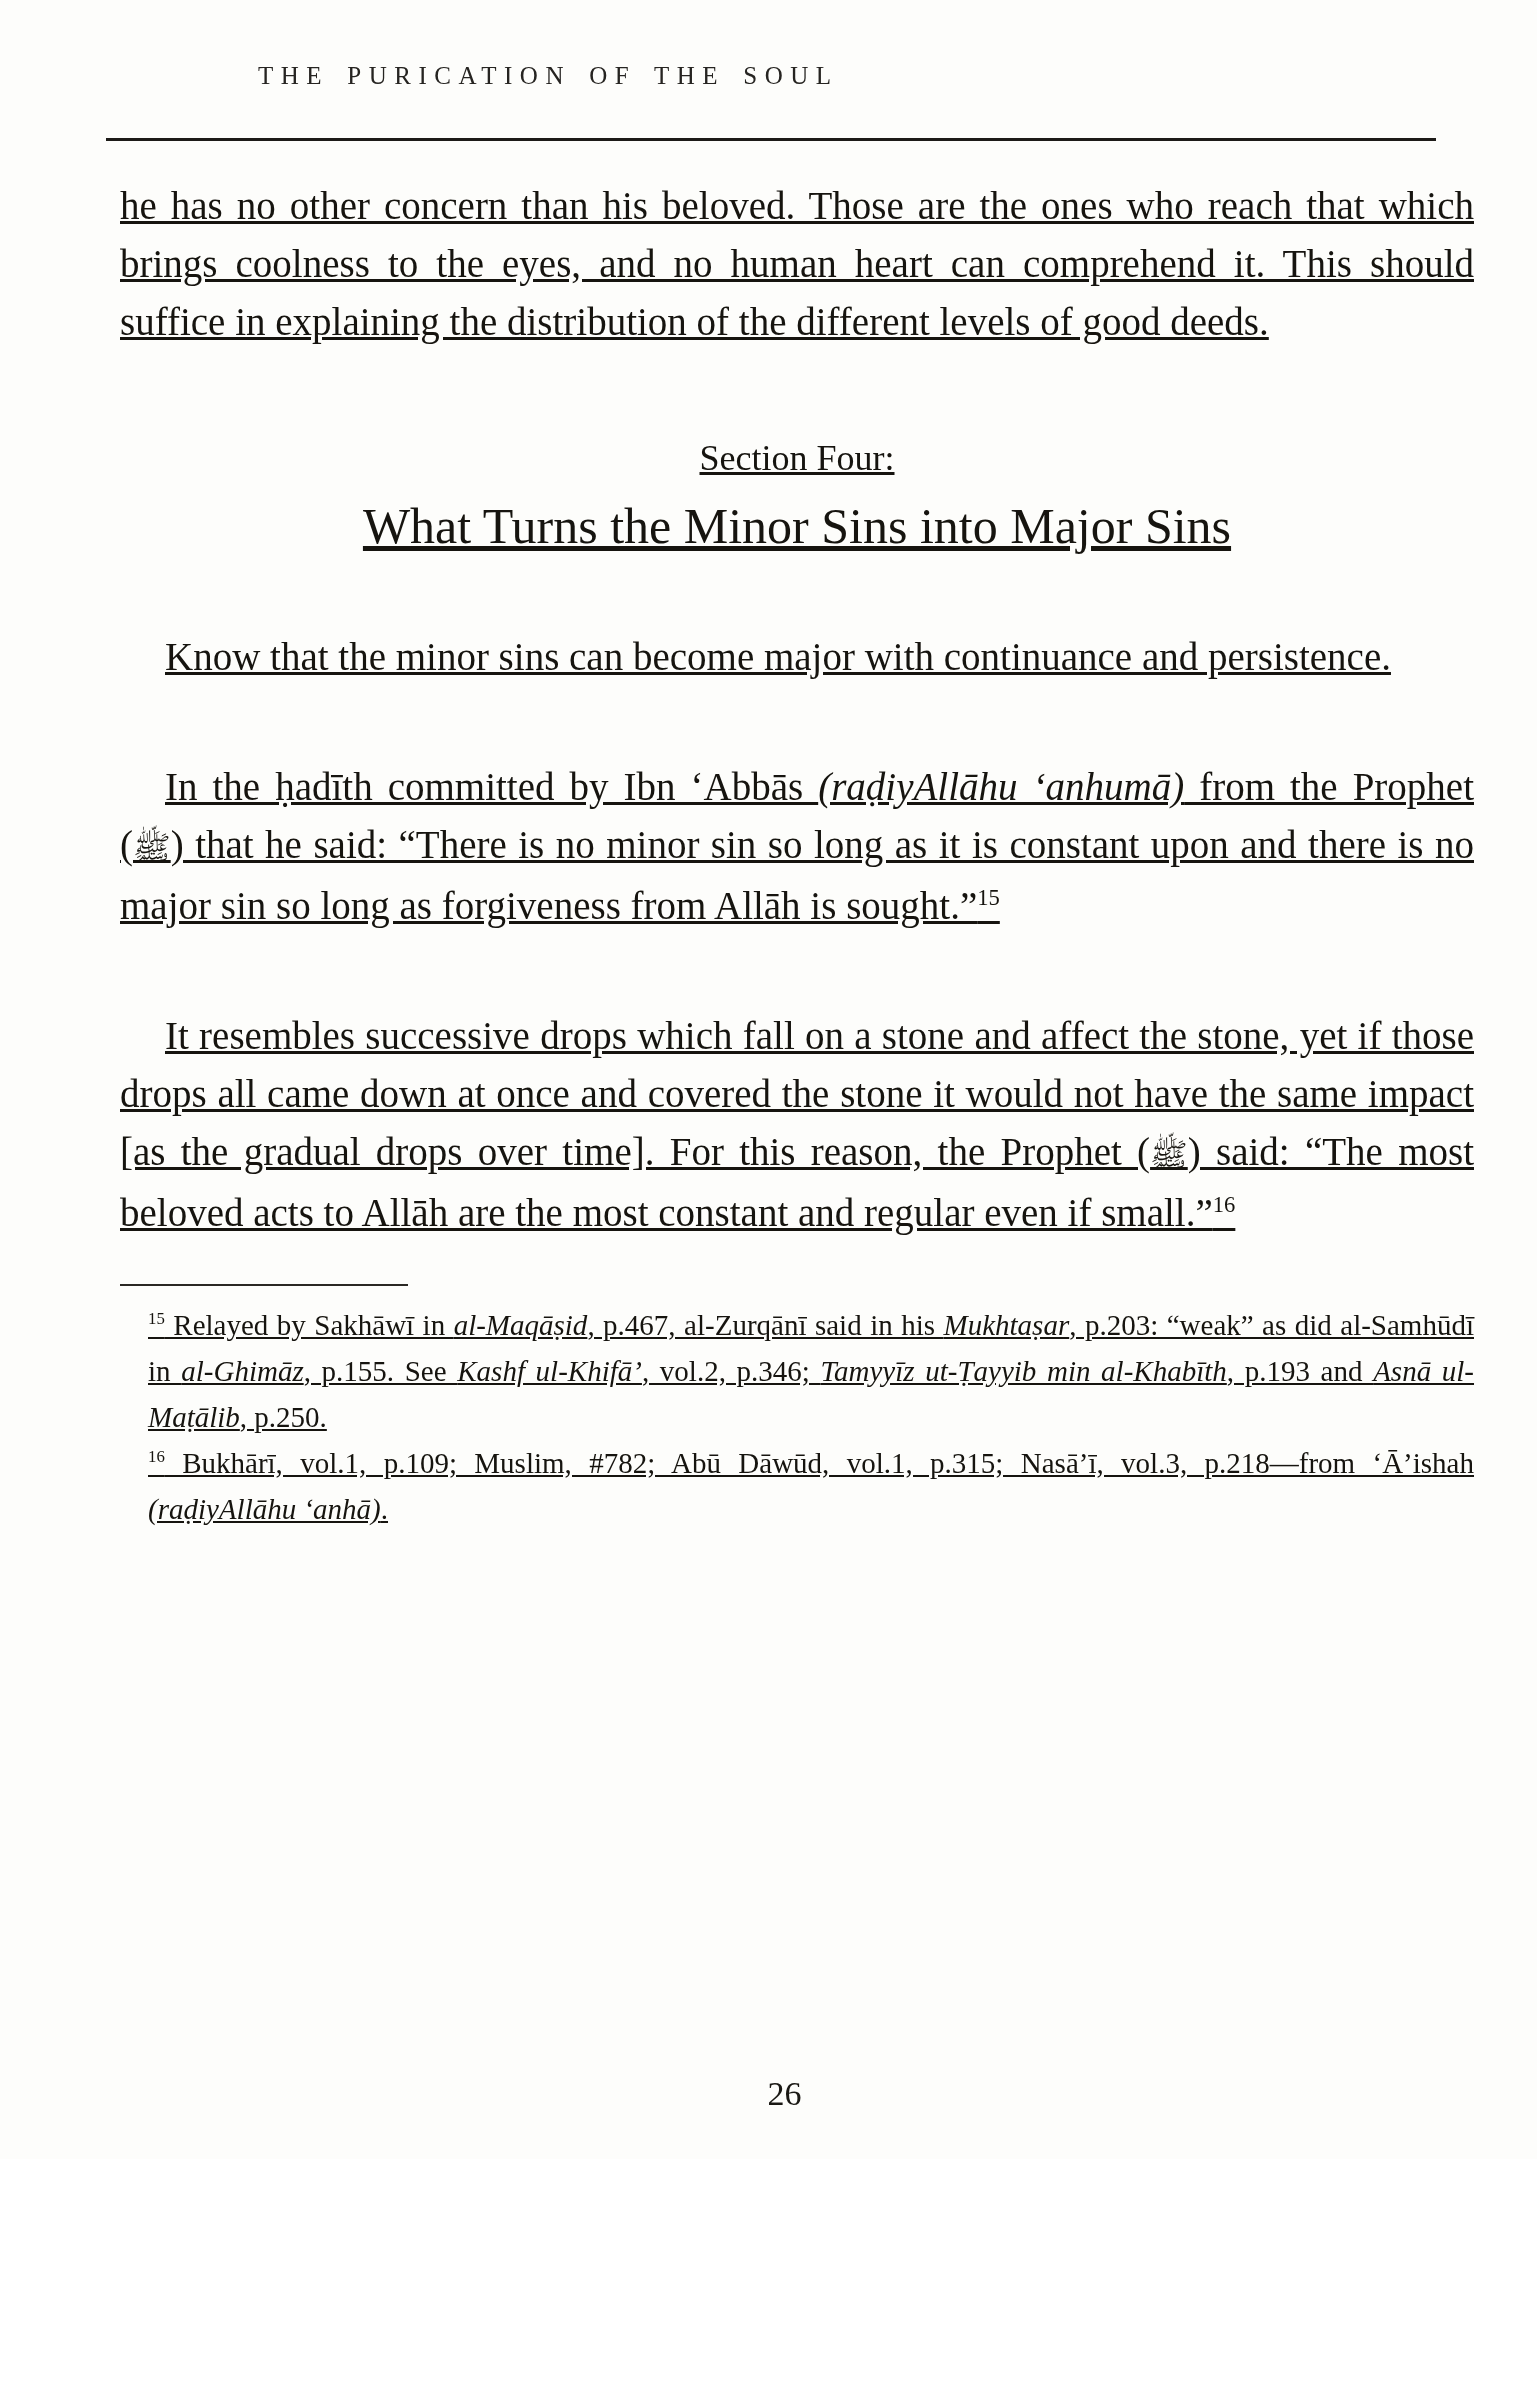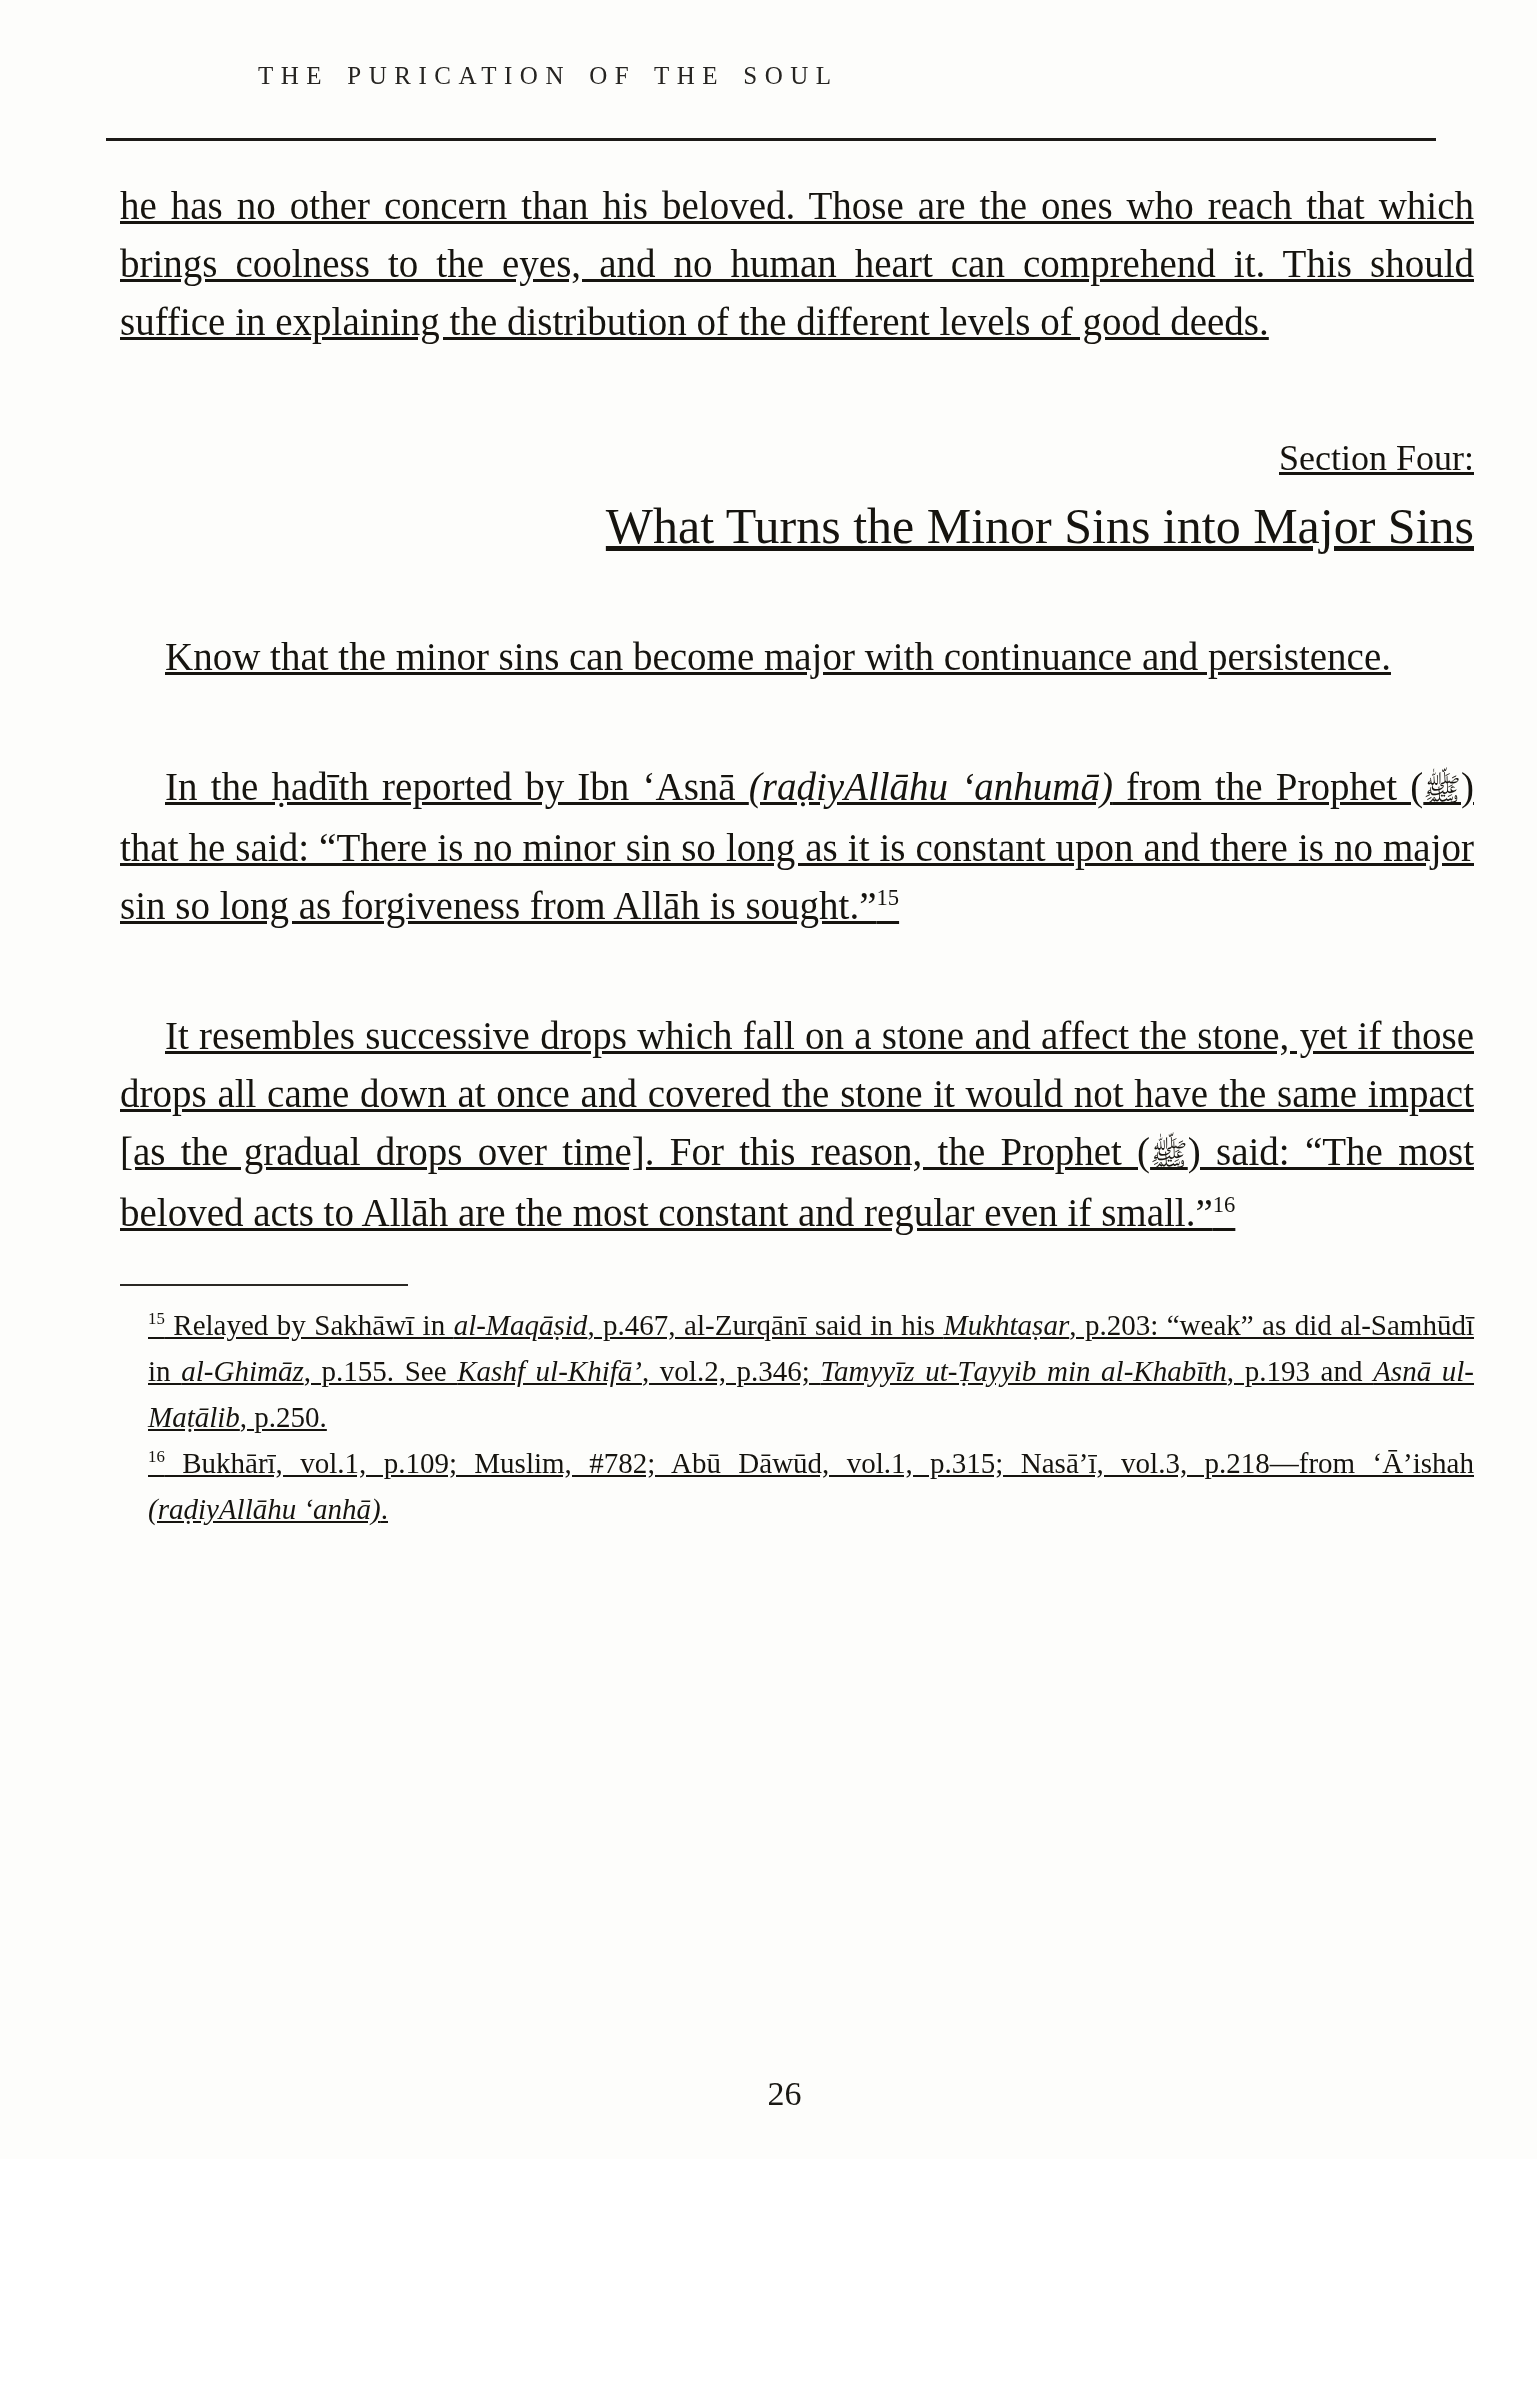--- a/index.html
+++ b/index.html
@@ -23,21 +23,21 @@
   }
   .head-rule {
     border:none;
     border-top:3px solid #1d1b18;
     width:1330px;
     margin:48px 0 0 -14px;
   }
   main { font-size:39px; line-height:58px; text-align:justify;text-decoration:underline; }
   .para { margin:0; }
   .opening { margin-top:36px; }
-  .section-head { text-align:right; margin-top:86px; line-height:1.2; }
+  .section-head { text-align:center; margin-top:86px; line-height:1.2; }
   .kicker { font-size:36px; }
   .title { font-size:50px; margin-top:16px; }
   .paras .para { margin-top:72px; }
   .ind { text-indent:45px; }
   .it { font-style:italic; }
   .glyph { font-size:0.8em; letter-spacing:0; }
   sup.fnref { font-size:0.58em; line-height:0; }
   .fn-rule {
     border:none;
     border-top:2px solid #2a2824;
@@ -75,21 +75,21 @@
 
     <p class="para opening"><span>he has no other concern than his beloved. Those are the ones who reach that which brings coolness to the eyes, and no human heart can comprehend it. This should suffice in explaining the distribution of the different levels of good deeds.</span></p>
 
     <div class="section-head">
       <div class="kicker">Section Four:</div>
       <div class="title">What Turns the Minor Sins into Major Sins</div>
     </div>
 
     <div class="paras">
         <p class="para ind"><span>Know that the minor sins can become major with continuance and persistence.</span></p>
-        <p class="para ind"><span>In the ḥadīth reported by Ibn ‘Asnā </span><span class="it">(raḍiyAllāhu ‘anhumā)</span><span> from the Prophet (</span><span class="glyph">ﷺ</span><span>) that he said: “There is no minor sin so long as it is constant upon and there is no major sin so long as forgiveness from Allāh is sought.”</span><sup class="fnref">15</sup></p>
+        <p class="para ind"><span>In the ḥadīth committed by Ibn ‘Abbās </span><span class="it">(raḍiyAllāhu ‘anhumā)</span><span> from the Prophet (</span><span class="glyph">ﷺ</span><span>) that he said: “There is no minor sin so long as it is constant upon and there is no major sin so long as forgiveness from Allāh is sought.”</span><sup class="fnref">15</sup></p>
         <p class="para ind"><span>It resembles successive drops which fall on a stone and affect the stone, yet if those drops all came down at once and covered the stone it would not have the same impact [as the gradual drops over time]. For this reason, the Prophet (</span><span class="glyph">ﷺ</span><span>) said: “The most beloved acts to Allāh are the most constant and regular even if small.”</span><sup class="fnref">16</sup></p>
       </div>
 
     <hr class="fn-rule">
 
     <div class="fnblock">
         <p class="para"><sup class="fnref">15</sup><span> Relayed by Sakhāwī in </span><span class="it">al-Maqāṣid</span><span>, p.467, al-Zurqānī said in his </span><span class="it">Mukhtaṣar</span><span>, p.203: “weak” as did al-Samhūdī in </span><span class="it">al-Ghimāz</span><span>, p.155. See </span><span class="it">Kashf ul-Khifā’</span><span>, vol.2, p.346; </span><span class="it">Tamyyīz ut-Ṭayyib min al-Khabīth</span><span>, p.193 and </span><span class="it">Asnā ul-Maṭālib</span><span>, p.250.</span></p>
         <p class="para"><sup class="fnref">16</sup><span> Bukhārī, vol.1, p.109; Muslim, #782; Abū Dāwūd, vol.1, p.315; Nasā’ī, vol.3, p.218—from ‘Ā’ishah </span><span class="it">(raḍiyAllāhu ‘anhā)</span><span>.</span></p>
       </div>
 

